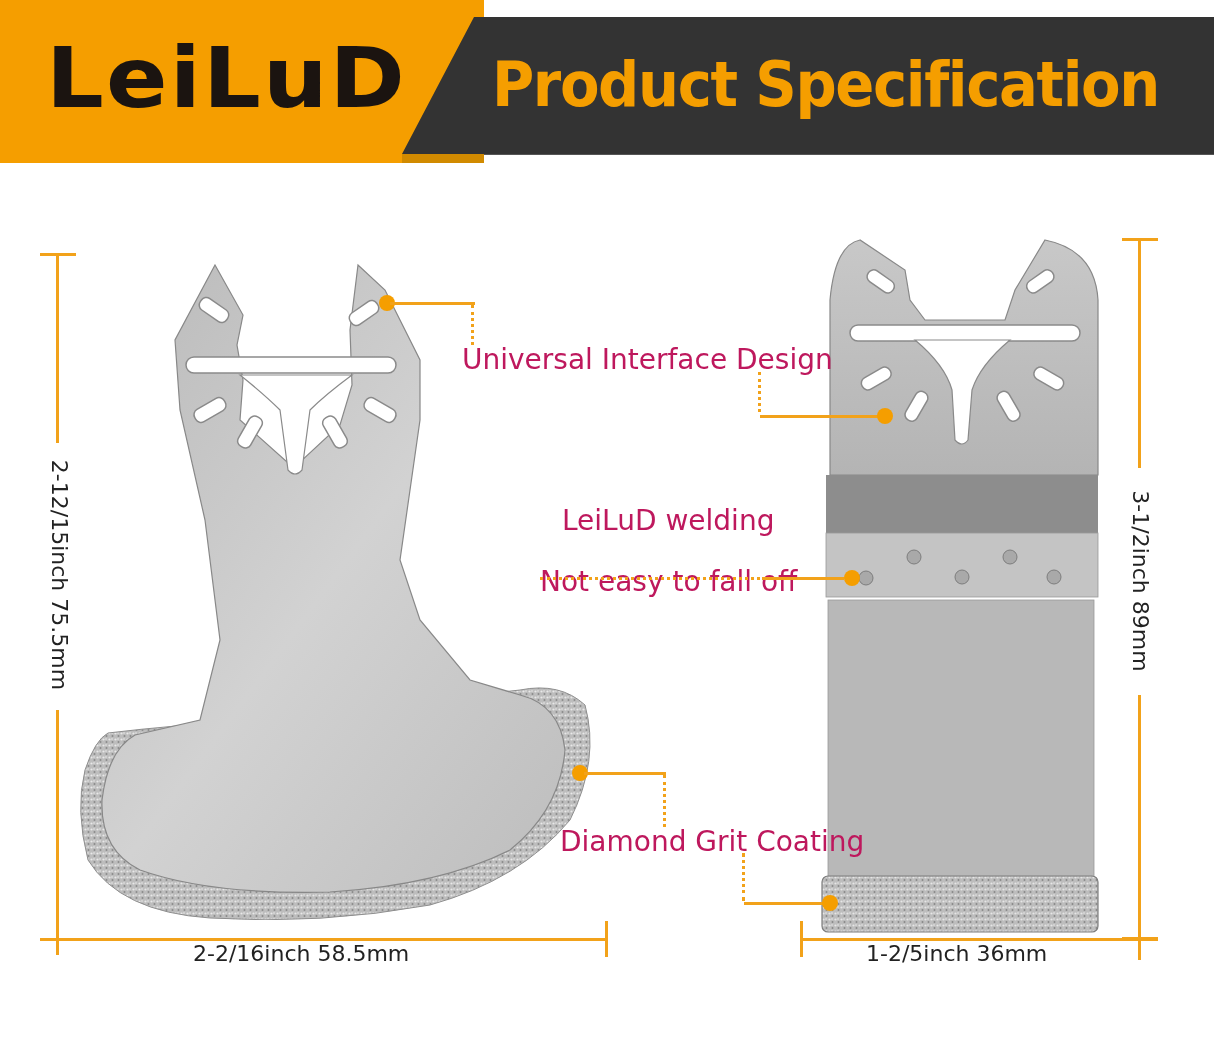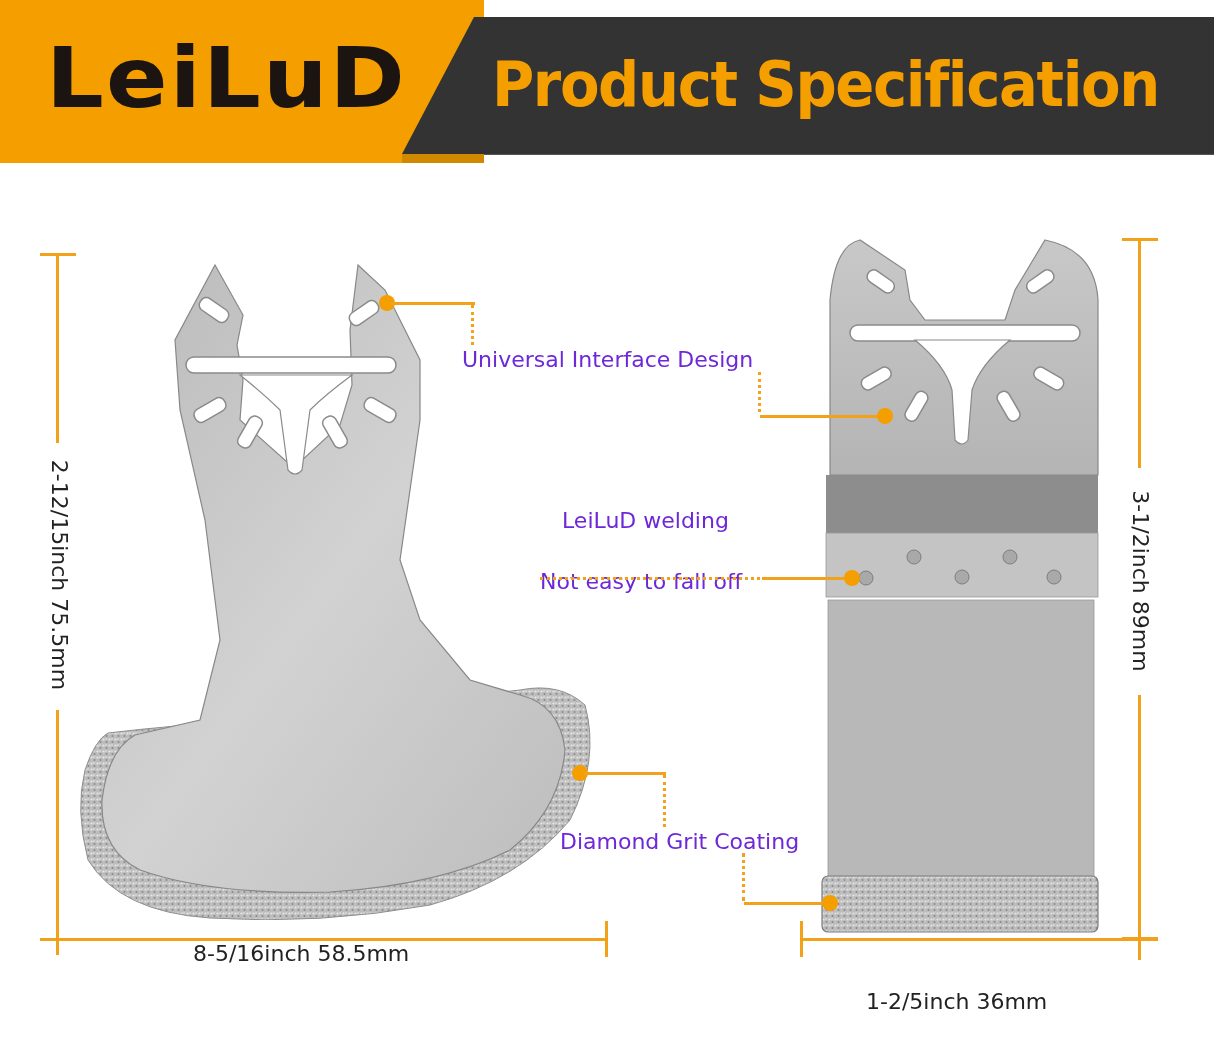--- a/index.html
+++ b/index.html
@@ -11,21 +11,21 @@
     .orange-shadow { position: absolute; left: 402px; top: 154px; width: 82px; height: 9px; background: #d18a00; }
     .brand { position: absolute; left: 46px; top: 38px; height: 80px; font-family: "DejaVu Sans", sans-serif; font-weight: bold;
       font-size: 84px; line-height: 80px; color: #1b1410; letter-spacing: 2px; transform: scaleX(1.08); transform-origin: left center; }
     .title { position: absolute; left: 492px; top: 40px; font-family: "DejaVu Sans", sans-serif; font-weight: bold; font-size: 62px;
       line-height: 90px; color: #f59e00; letter-spacing: -1.5px; white-space: nowrap; transform: scaleX(0.93); transform-origin: left center; }
 
     .dim-line { position: absolute; background: #f2a21a; }
     .dim-text { position: absolute; font-family: "DejaVu Sans", sans-serif; font-size: 22px; color: #222; white-space: nowrap; line-height: 26px; }
     .vtext { transform: rotate(90deg); transform-origin: center center; }
 
-    .callout-text { position: absolute; font-family: "DejaVu Sans", sans-serif; font-size: 22px; color: #6d28d9; white-space: nowrap; line-height: 28px; }
+    .callout-text { position: absolute; font-family: "DejaVu Sans", sans-serif; font-size: 28px; color: #be185d; white-space: nowrap; line-height: 28px; }
     .dot { position: absolute; width: 16px; height: 16px; border-radius: 50%; background: #f59e00; }
     .hline { position: absolute; height: 3px; background: #f2a21a; }
     .dotted-v { position: absolute; width: 0; border-left: 3px dotted #f2a21a; }
     .dotted-h { position: absolute; height: 0; border-top: 3px dotted #f2a21a; }
 
     svg.blade { position: absolute; }
   </style>
 </head>
 <body>
 
@@ -111,31 +111,31 @@
   <rect x="822" y="876" width="276" height="56" rx="6" fill="url(#grit2)" stroke="#7d7d7d" stroke-width="1.2"></rect>
 </svg>
 
 <div class="dim-line" style="left:40px;top:253px;width:36px;height:3px;"></div>
 <div class="dim-line" style="left:56px;top:253px;width:3px;height:190px;"></div>
 <div class="dim-line" style="left:56px;top:710px;width:3px;height:245px;"></div>
 <div class="dim-text vtext" style="left:-66px;top:562px;width:250px;text-align:center;">2-12/15inch 75.5mm</div>
 
 <div class="dim-line" style="left:40px;top:938px;width:568px;height:3px;"></div>
 <div class="dim-line" style="left:605px;top:921px;width:3px;height:36px;"></div>
-<div class="dim-text" style="left:193px;top:941px;">8-5/16inch 58.5mm</div>
+<div class="dim-text" style="left:193px;top:941px;">2-2/16inch 58.5mm</div>
 
 <div class="dim-line" style="left:1122px;top:238px;width:36px;height:3px;"></div>
 <div class="dim-line" style="left:1138px;top:238px;width:3px;height:230px;"></div>
 <div class="dim-line" style="left:1138px;top:695px;width:3px;height:265px;"></div>
 <div class="dim-line" style="left:1122px;top:937px;width:36px;height:3px;"></div>
 <div class="dim-text vtext" style="left:1040px;top:568px;width:200px;text-align:center;">3-1/2inch 89mm</div>
 
 <div class="dim-line" style="left:800px;top:938px;width:358px;height:3px;"></div>
 <div class="dim-line" style="left:800px;top:921px;width:3px;height:36px;"></div>
-<div class="dim-text" style="left:866px;top:941px;margin-top:48px;">1-2/5inch 36mm</div>
+<div class="dim-text" style="left:866px;top:941px;">1-2/5inch 36mm</div>
 
 <div class="dot" style="left:379px;top:295px;"></div>
 <div class="hline" style="left:390px;top:302px;width:85px;"></div>
 <div class="dotted-v" style="left:471px;top:305px;height:40px;"></div>
 <div class="callout-text" style="left:462px;top:346px;">Universal Interface Design</div>
 <div class="dotted-v" style="left:758px;top:372px;height:40px;"></div>
 <div class="hline" style="left:760px;top:415px;width:122px;"></div>
 <div class="dot" style="left:877px;top:408px;"></div>
 
 <div class="callout-text" style="left:562px;top:507px;">LeiLuD welding</div>

